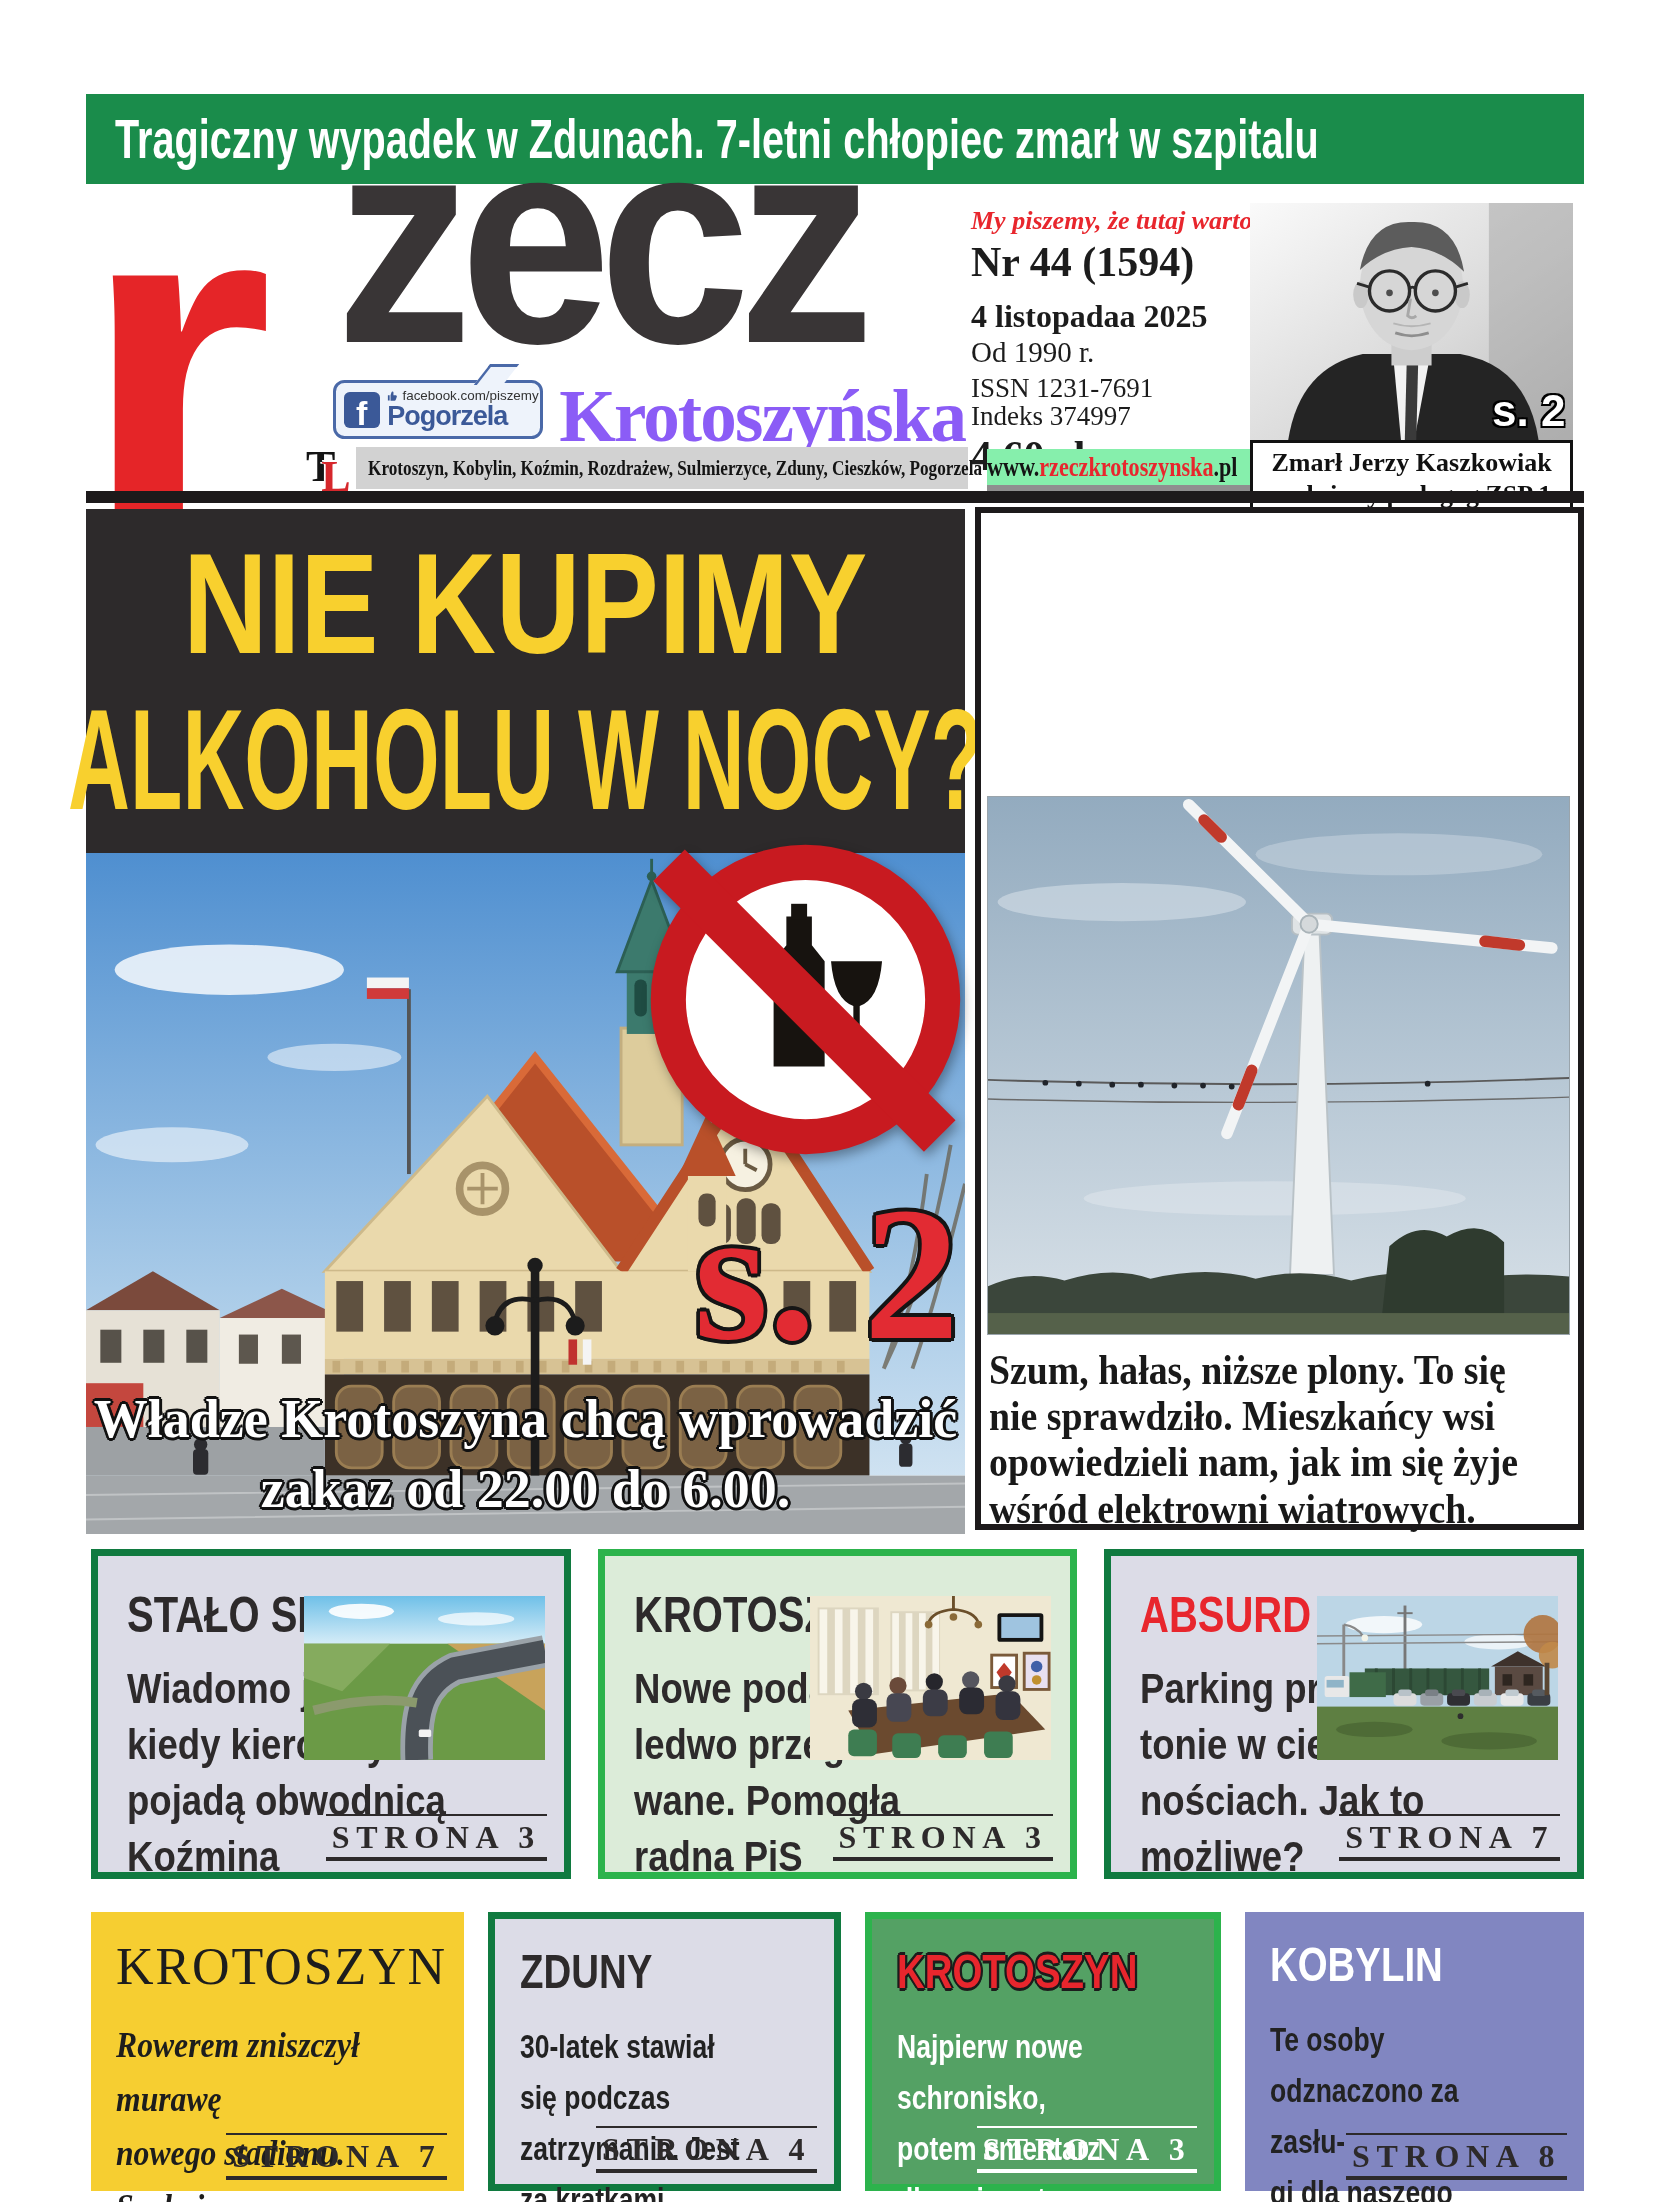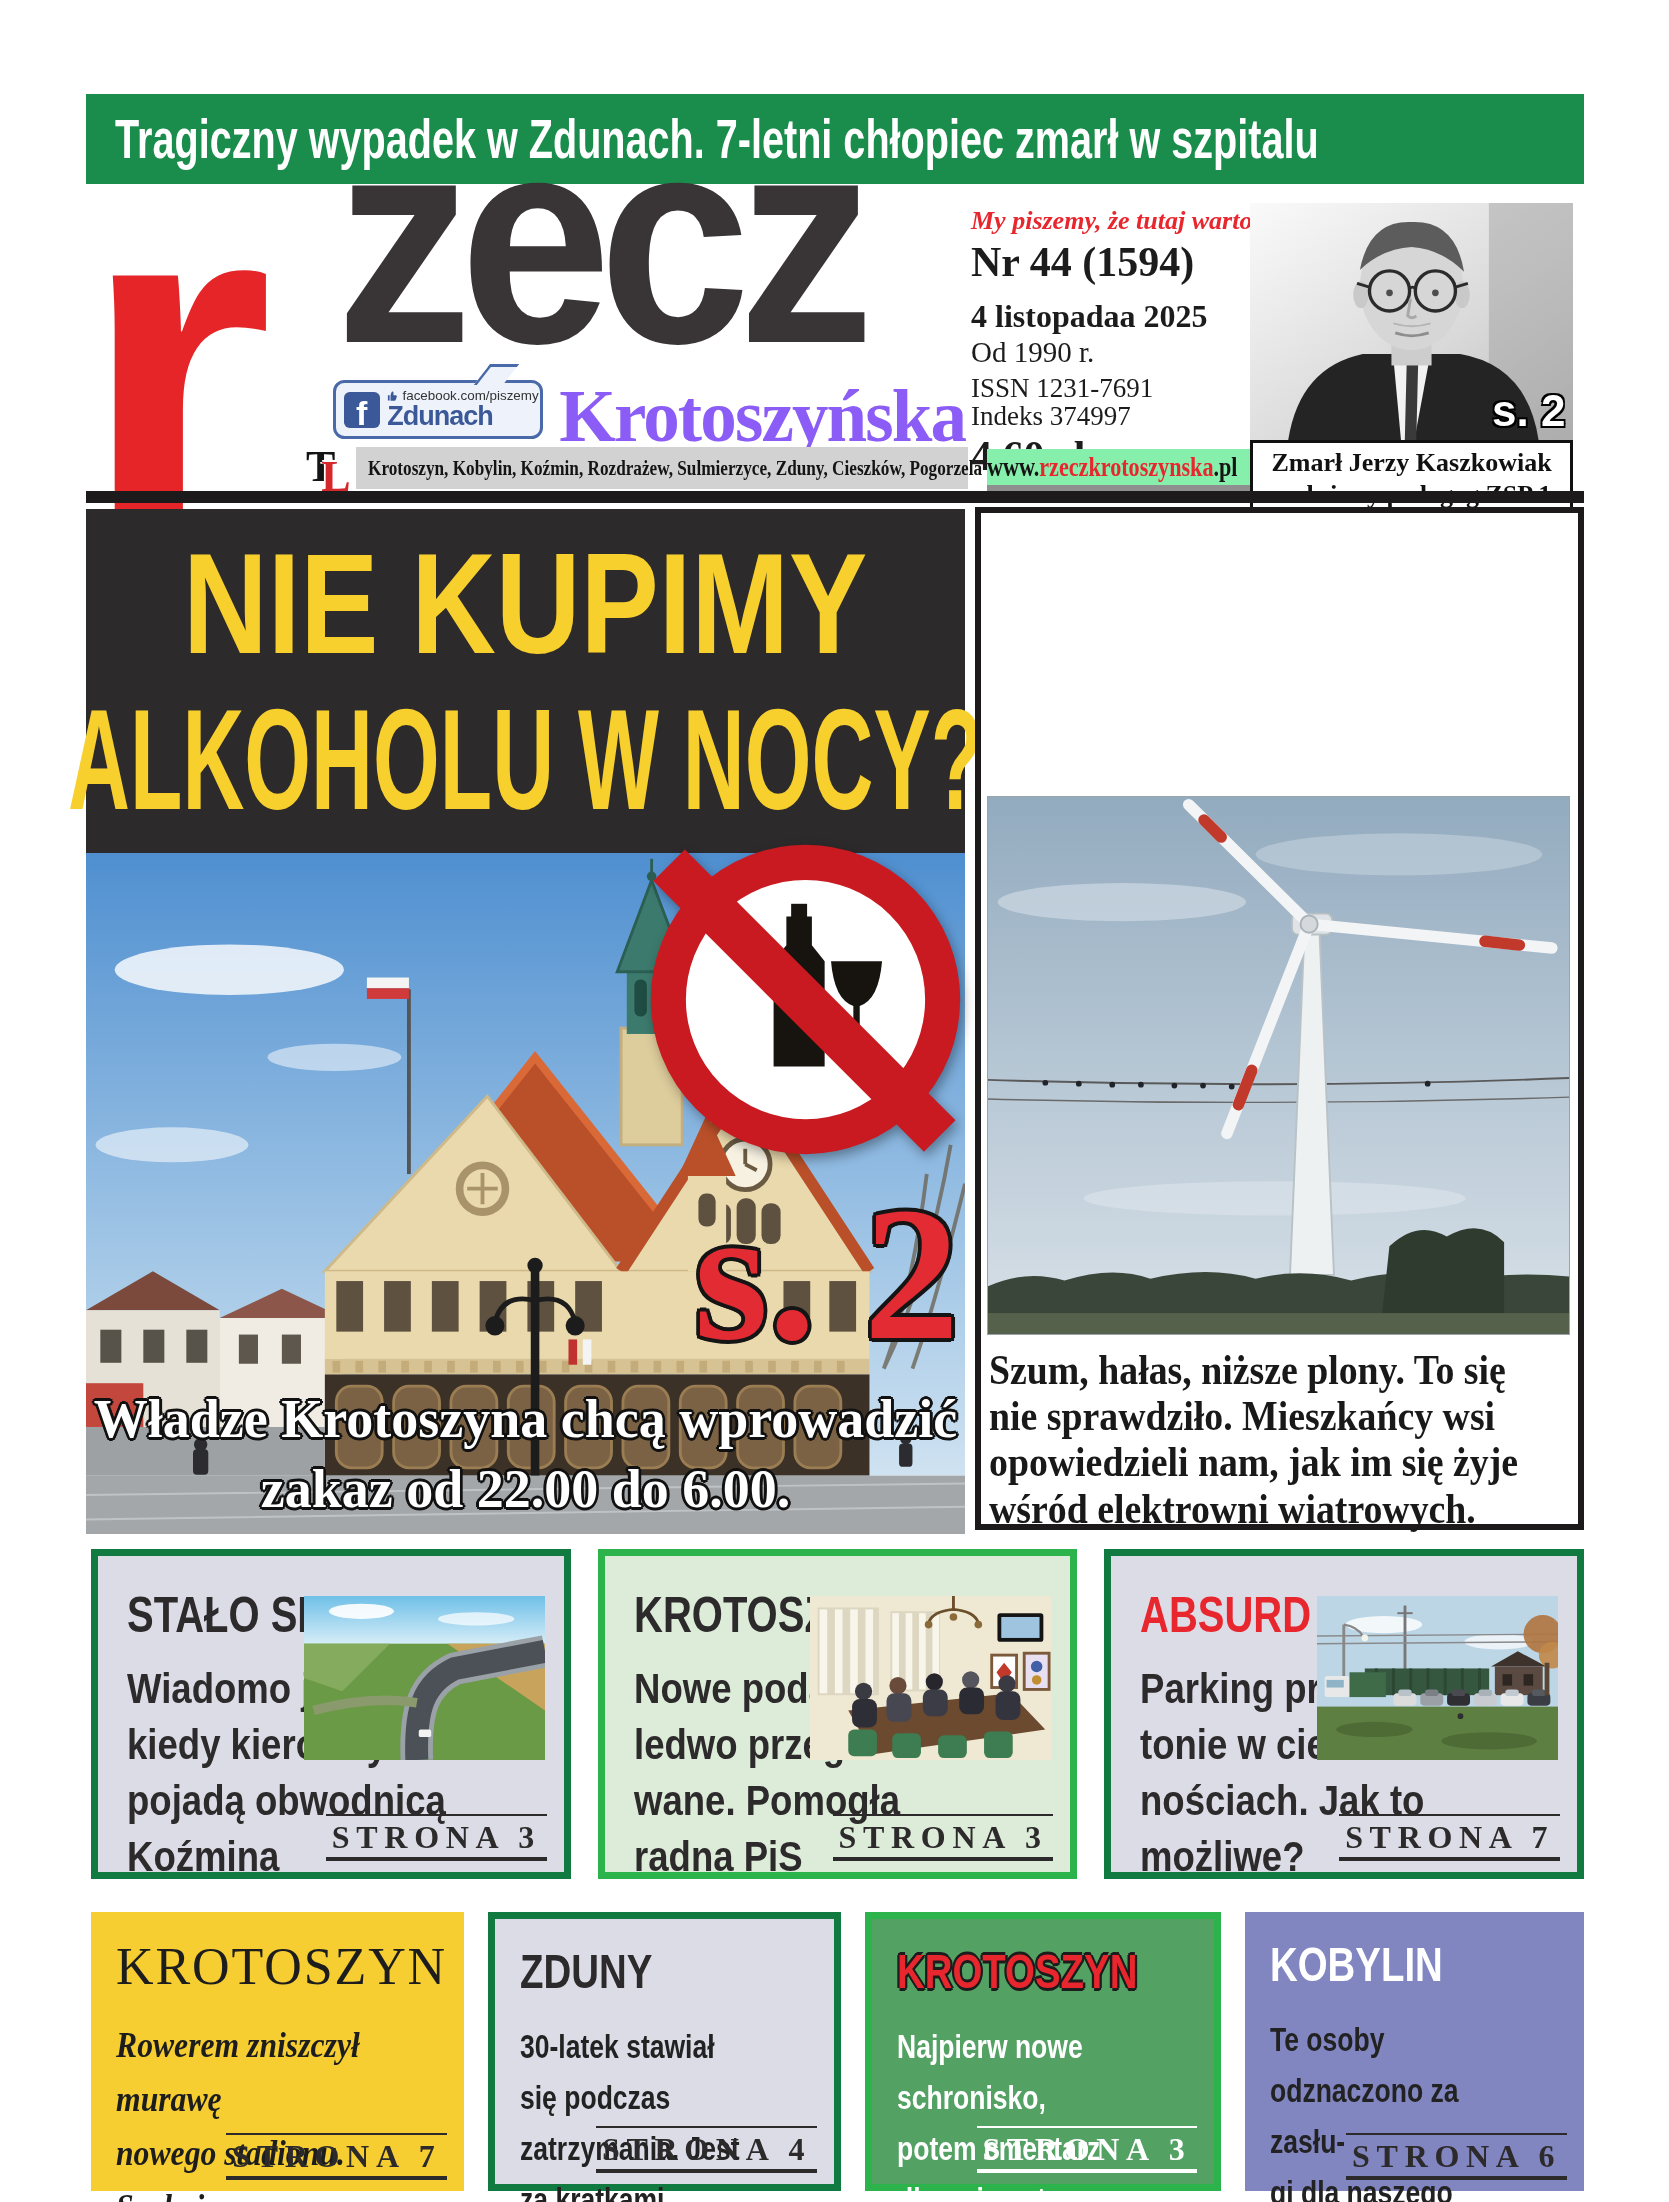--- a/index.html
+++ b/index.html
@@ -172,21 +172,21 @@
     <div class="fb-badge">
       <span class="fb-tail"></span>
       <span class="fb-f">f</span>
       <span class="fb-col">
         <span class="fb-url">
           <svg width="12.4" height="12.4" viewBox="0 0 14 14">
               <path fill="#3b5998" d="M1 6h2v6H1zM4 6l1.2-3.6c.4-1.2 2.1-.9 2.1.4V6h2.6c.9 0 1.5.9 1.2 1.7l-1.2 3.4c-.2.6-.8 1-1.4 1H4z"></path>
             </svg>
           <span>facebook.com/piszemy</span>
         </span>
-        <span class="fb-label">Zdunach</span>
+        <span class="fb-label">Pogorzela</span>
       </span>
     </div>
 
     <div class="tl-logo">
       <span class="tl-t">T</span>
       <span class="tl-l">L</span>
     </div>
     <div class="towns-bar">
       <span>Krotoszyn, Kobylin, Koźmin, Rozdrażew, Sulmierzyce, Zduny, Cieszków, Pogorzela</span>
     </div>
@@ -632,18 +632,18 @@
       <div class="t2-tag t2-tag-redoutline">KROTOSZYN</div>
       <div class="t2-text t2-text-white">Najpierw nowe schronisko,
 potem cmentarz dla zwierząt</div>
       <div class="strona strona-w">STRONA 3</div>
     </article>
 
     <article class="t2 t2-purple">
       <div class="t2-tag t2-tag-white">KOBYLIN</div>
       <div class="t2-text">Te osoby odznaczono za zasłu-
 gi dla naszego województwa</div>
-      <div class="strona">STRONA 6</div>
+      <div class="strona">STRONA 8</div>
     </article>
   </section>
 
 </div>
 
 
 </body></html>

